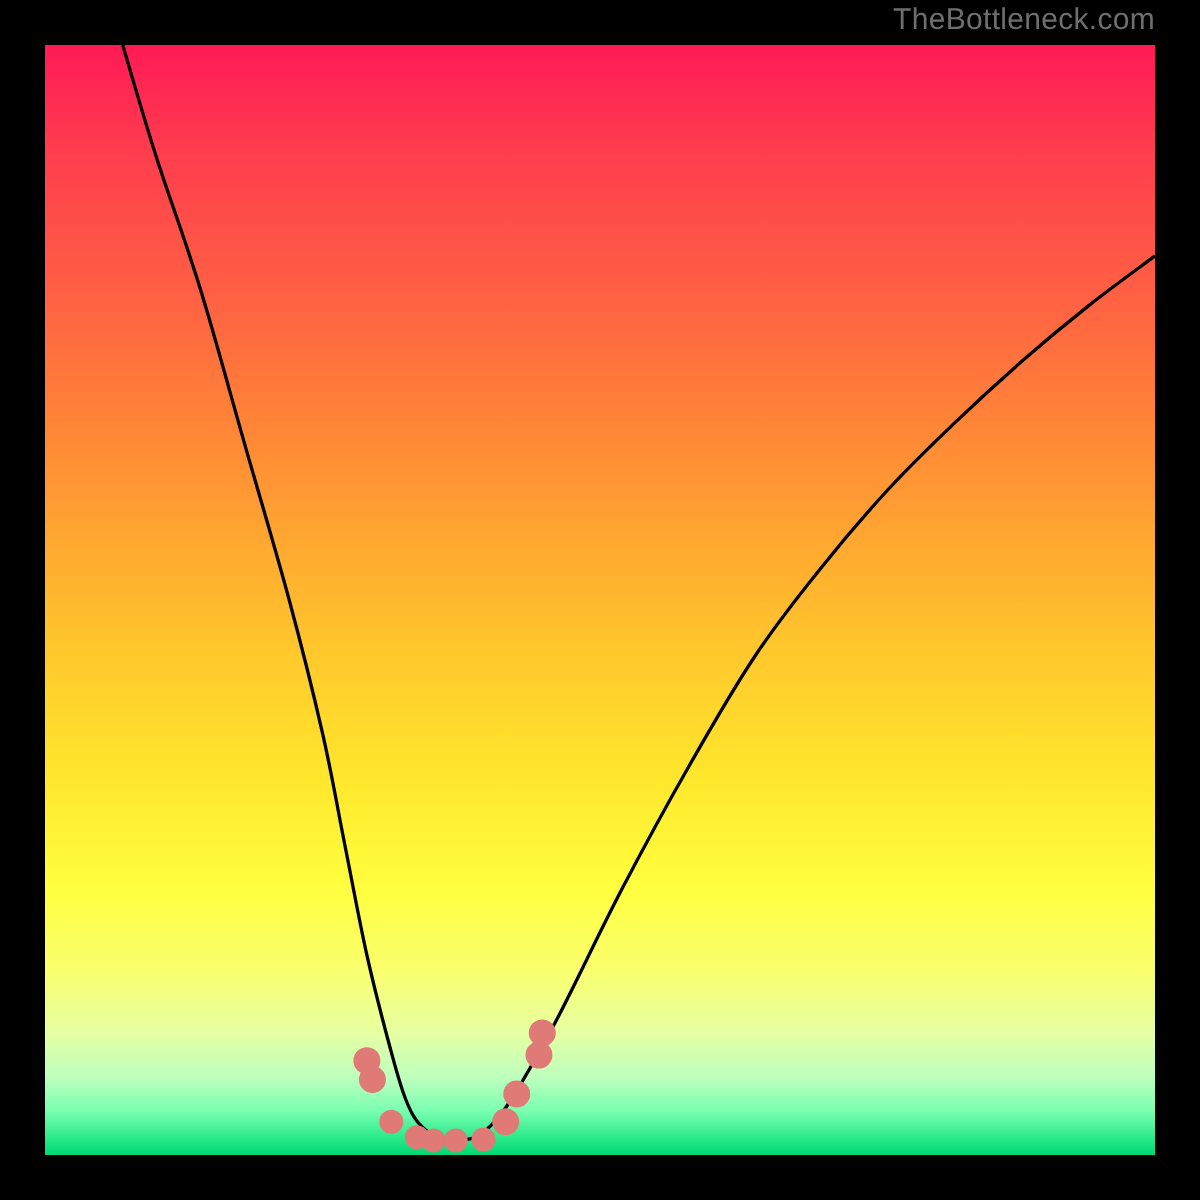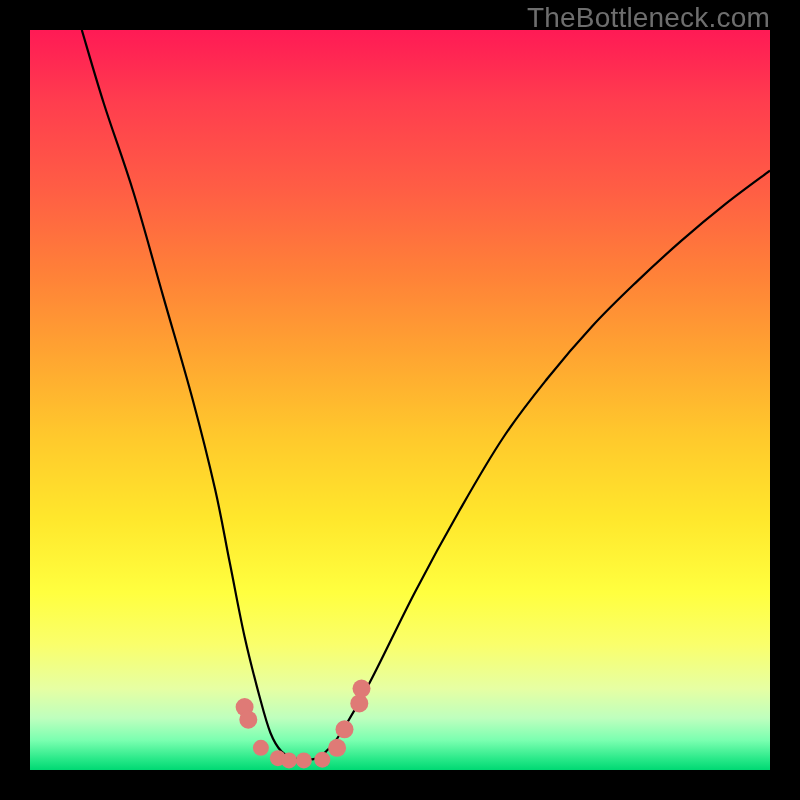--- a/index.html
+++ b/index.html
@@ -48,21 +48,21 @@
       #beffbe 93%,
       #7affb0 96%,
       #29e989 98.5%,
       #00d873 100%
     );
   }
   .watermark {
     position: absolute;
     top: 2px;
     right: 30px;
-    font-size: 28px;
+    font-size: 20px;
     color: #6e6e6e;
     font-weight: 500;
     letter-spacing: 0.2px;
     z-index: 10;
   }
   svg.curve {
     position: absolute;
     top: 0;
     left: 0;
     width: 100%;

